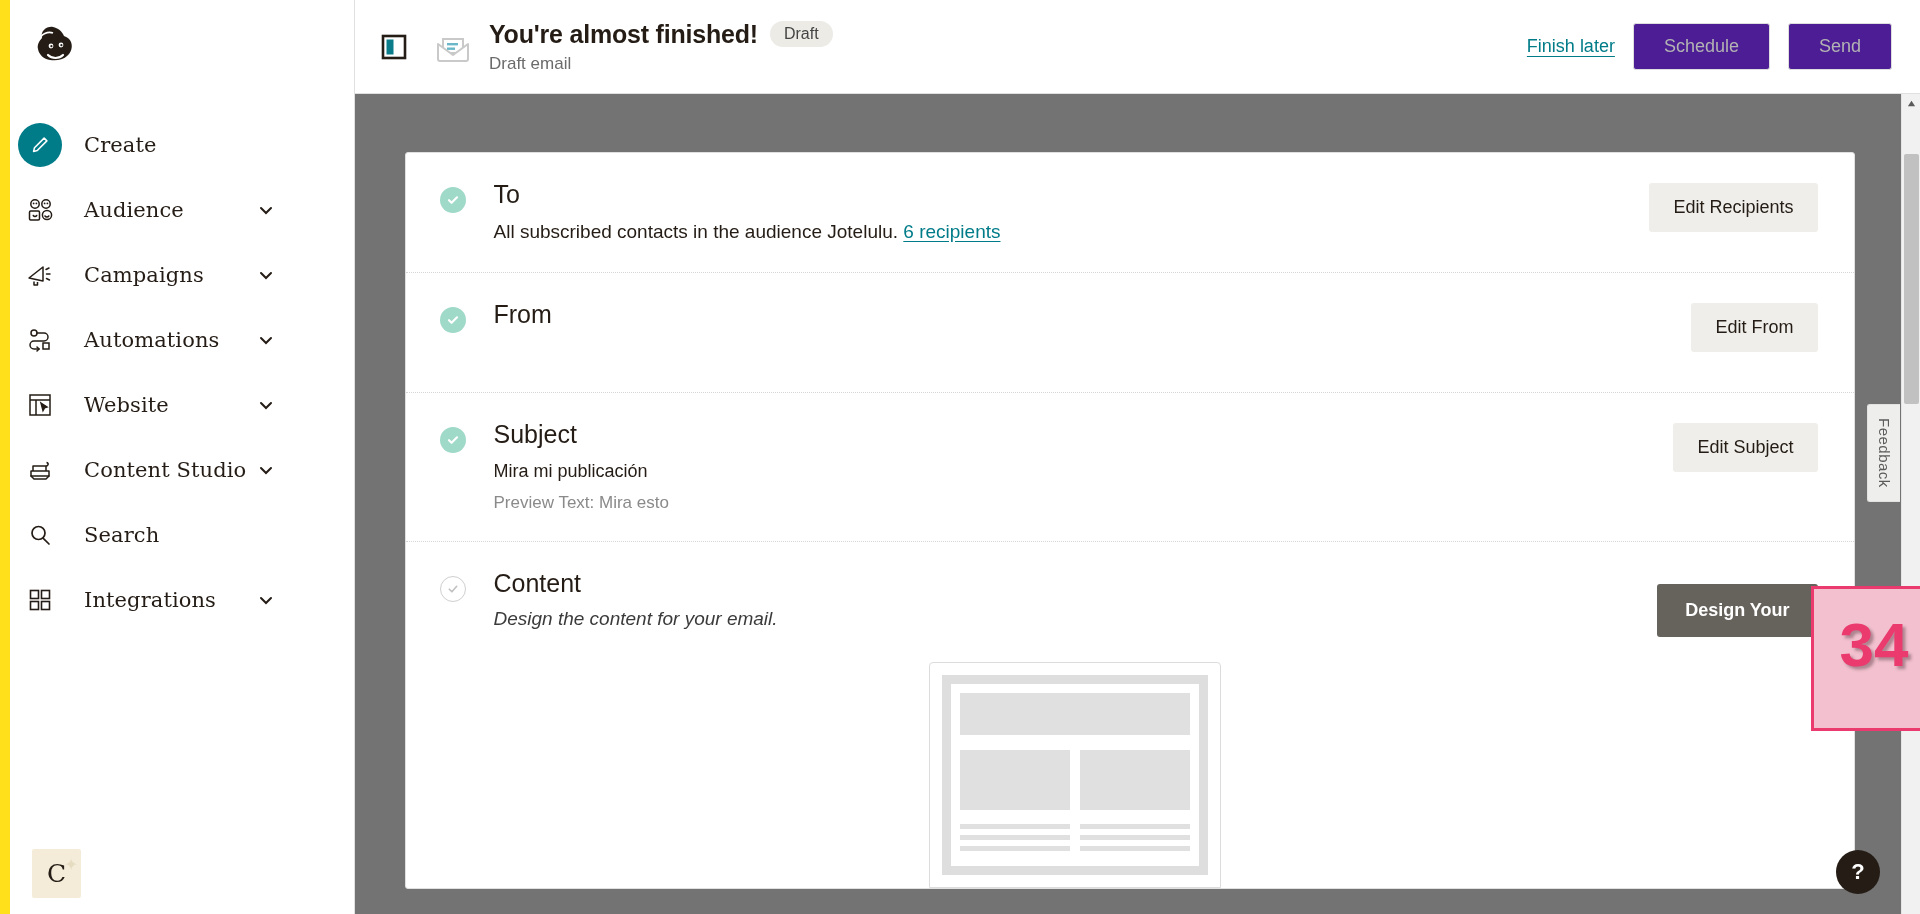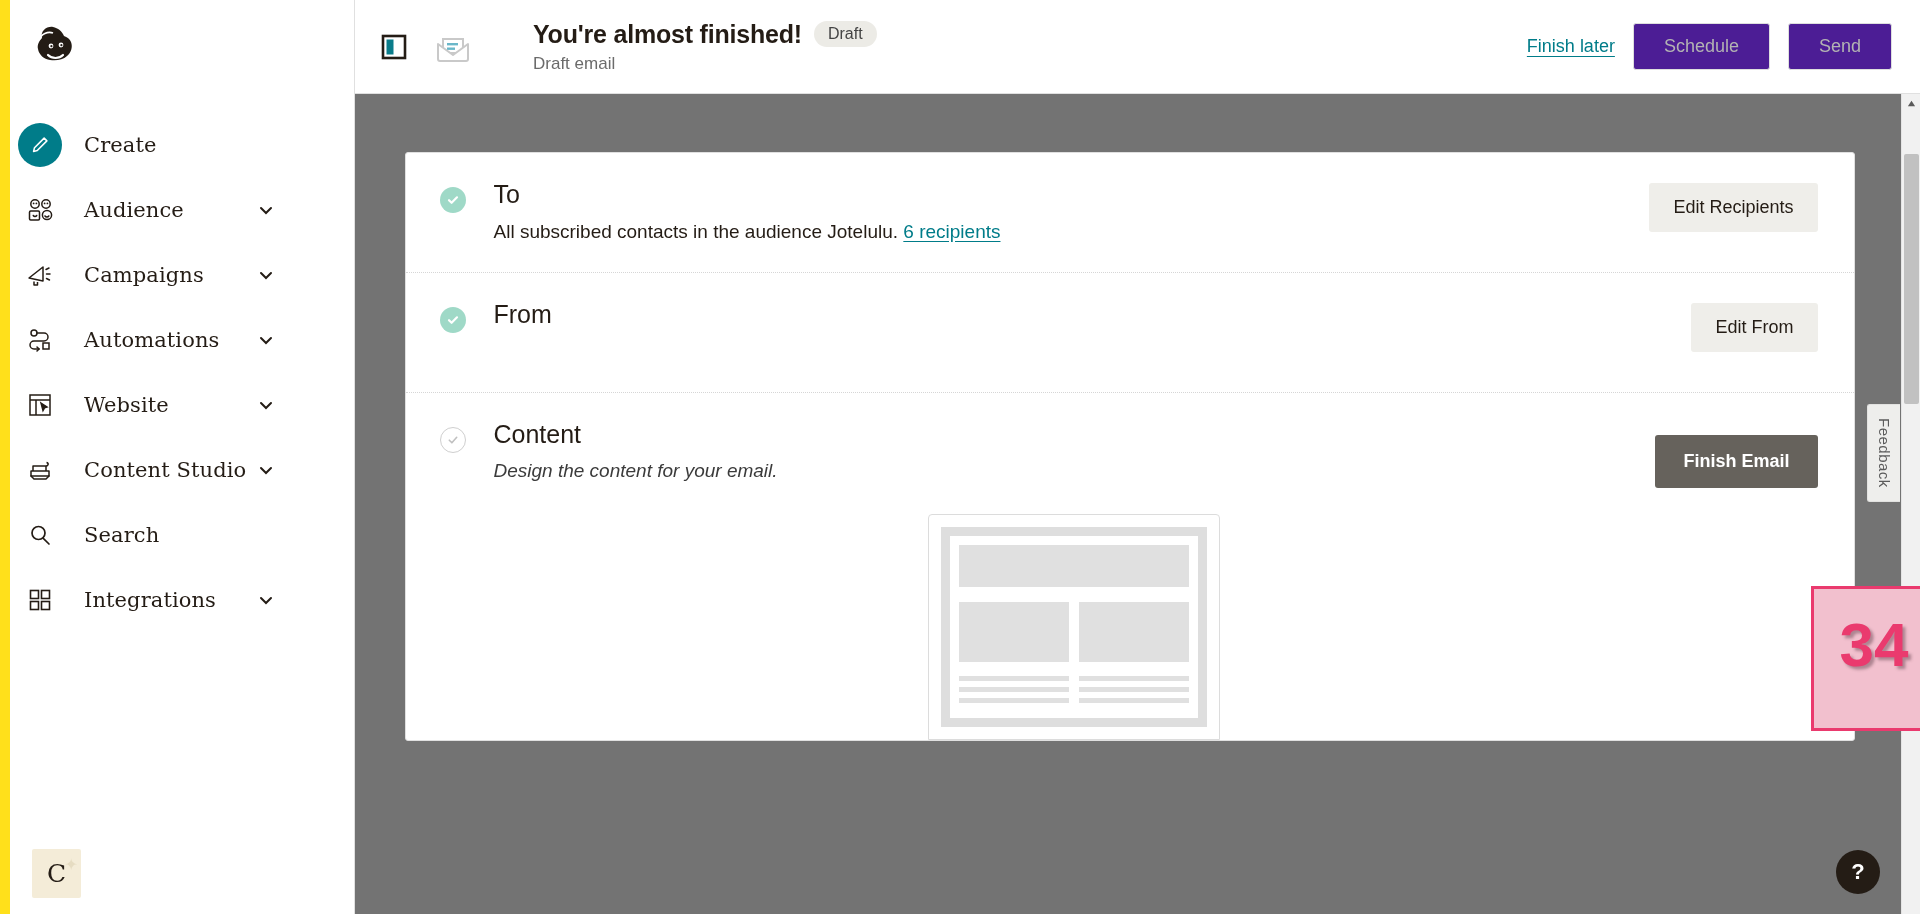--- a/index.html
+++ b/index.html
@@ -94,21 +94,21 @@
     position: relative;
     background: #fff;
   }
   .panel-toggle {
     width: 30px; height: 30px;
     margin-left: 24px; margin-right: 24px;
     flex: 0 0 30px;
     cursor: pointer;
   }
   .env-icon { width: 40px; height: 40px; margin-right: 16px; flex: 0 0 40px; }
-  .title-block { display: flex; flex-direction: column; justify-content: center; margin-left: 44px; }
+  .title-block { display: flex; flex-direction: column; justify-content: center; }
   .title-line { display: flex; align-items: center; gap: 12px; }
   .title-main {
     font-size: 25px; font-weight: bold; color: #241c15;
     letter-spacing: -0.2px;
   }
   .badge {
     background: #ecebe6; color: #444;
     font-size: 16px;
     padding: 5px 14px; border-radius: 14px;
     line-height: 1;
@@ -516,20 +516,35 @@
                 </svg>
             </span>
             <div class="sec-body">
               <div class="sec-title">From</div>
             </div>
             <div class="sec-action">
               <button class="edit-btn">Edit From</button>
             </div>
           </div>
 
+          <div class="section">
+            <span class="check done">
+              <svg viewBox="0 0 14 14" fill="none" stroke="#ffffff" stroke-width="2.2" stroke-linecap="round" stroke-linejoin="round">
+                  <path d="M3 7.2l2.6 2.6L11 4.3"></path>
+                </svg>
+            </span>
+            <div class="sec-body">
+              <div class="sec-title">Subject</div>
+              <div class="sec-sub">Mira mi publicación</div>
+              <div class="sec-preview">Preview Text: Mira esto</div>
+            </div>
+            <div class="sec-action">
+              <button class="edit-btn">Edit Subject</button>
+            </div>
+          </div>
 
           <div class="section" style="padding-bottom:0;">
             <span class="check todo">
               <svg viewBox="0 0 14 14" fill="none" stroke="#c0c0c0" stroke-width="1.6" stroke-linecap="round" stroke-linejoin="round">
                   <path d="M3.3 7.2l2.6 2.6L10.7 4.3"></path>
                 </svg>
             </span>
             <div class="sec-body">
               <div class="sec-title">Content</div>
               <div class="sec-desc">Design the content for your email.</div>
@@ -550,21 +565,21 @@
                     <div class="tpl-lcol">
                       <div class="tpl-line"></div>
                       <div class="tpl-line"></div>
                       <div class="tpl-line"></div>
                     </div>
                   </div>
                 </div>
               </div>
             </div>
             <div class="sec-action" style="padding-top:14px;">
-              <button class="design-btn">Finish Email</button>
+              <button class="design-btn">Design Your</button>
             </div>
           </div>
 
         </div>
       </div>
     </div>
 
     <div class="scrollbar">
       <div class="sb-arrow">
         <svg viewBox="0 0 10 10">

